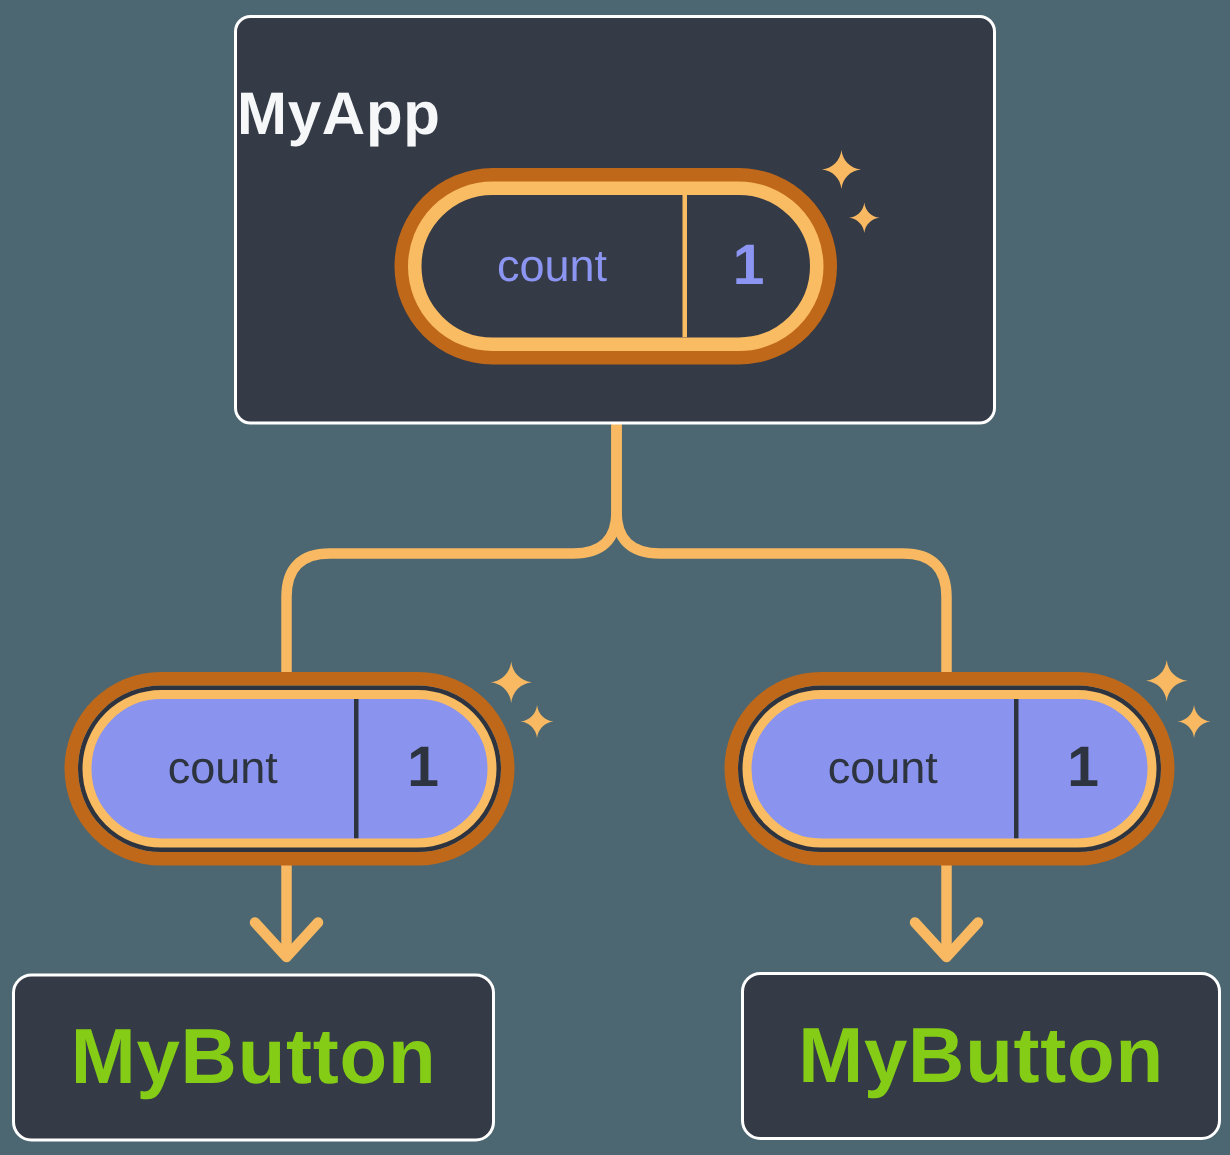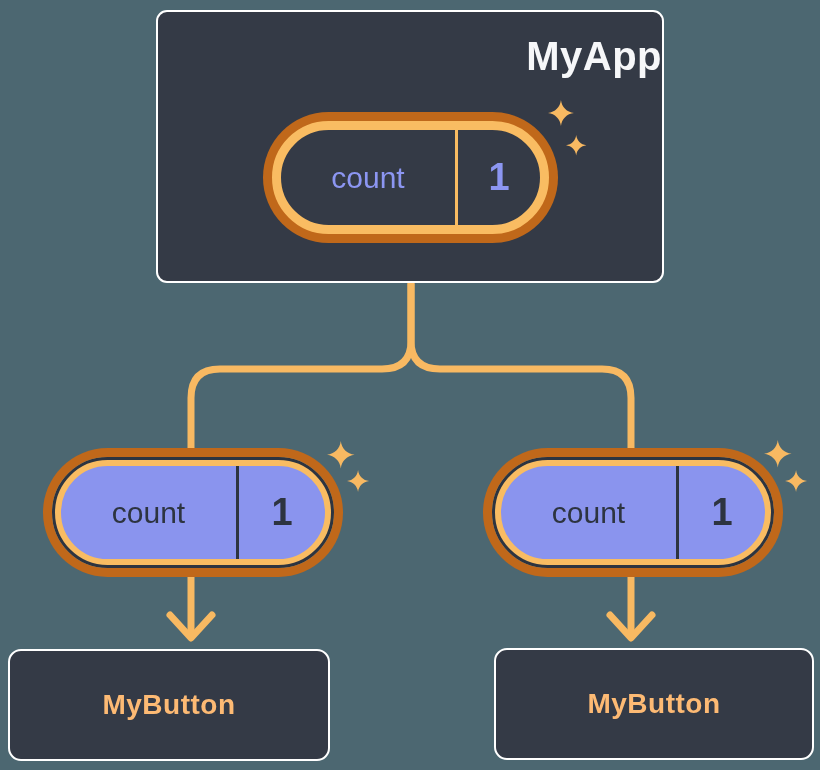--- a/index.html
+++ b/index.html
@@ -17,28 +17,28 @@
 
   
   .node{
     position:absolute;z-index:2;
     background:#343A46;
     border:2.5px solid #FFFFFF;
     box-sizing:border-box;
   }
   .node-root{left:156px;top:10px;width:508px;height:273px;border-radius:11px;}
   .node-title{
-    position:absolute;left:0;right:0;top:22px;
-    text-align:right;
+    position:absolute;left:0;right:0;top:42px;
+    text-align:left;
     color:#F6F7F9;font-size:40px;font-weight:600;letter-spacing:.5px;
   }
   .node-leaf{border-radius:13px;display:flex;align-items:center;justify-content:center;}
   .node-leaf-left{left:8px;top:649px;width:322px;height:112px;}
   .node-leaf-right{left:494px;top:648px;width:320px;height:112px;}
-  .leaf-title{color:#fdba74;font-size:28px;font-weight:600;letter-spacing:.5px;}
+  .leaf-title{color:#84cc16;font-size:52px;font-weight:600;letter-spacing:.5px;}
 
   
   .pill{
     position:absolute;z-index:3;
     background:#C0681A;           
     border-radius:999px;
     padding:9px;
     box-sizing:border-box;
   }
   .pill-inner{

